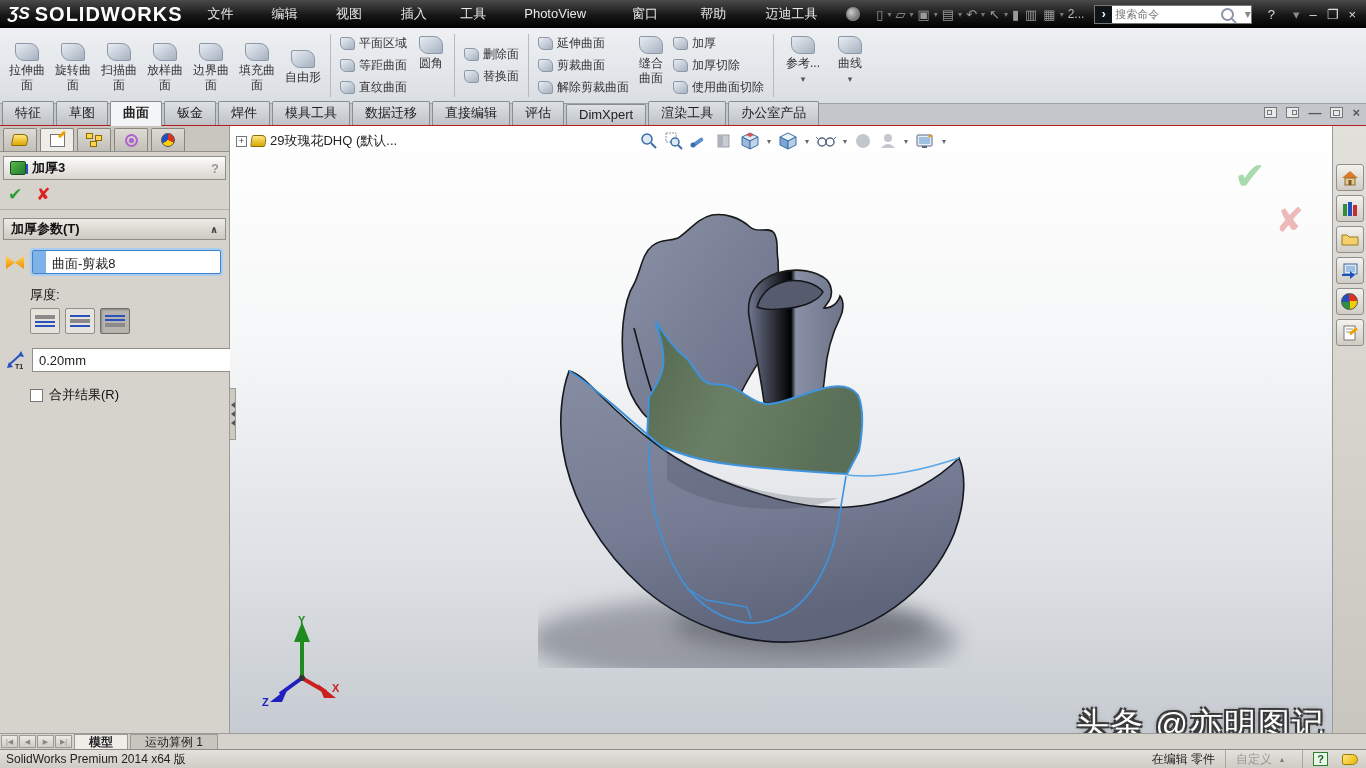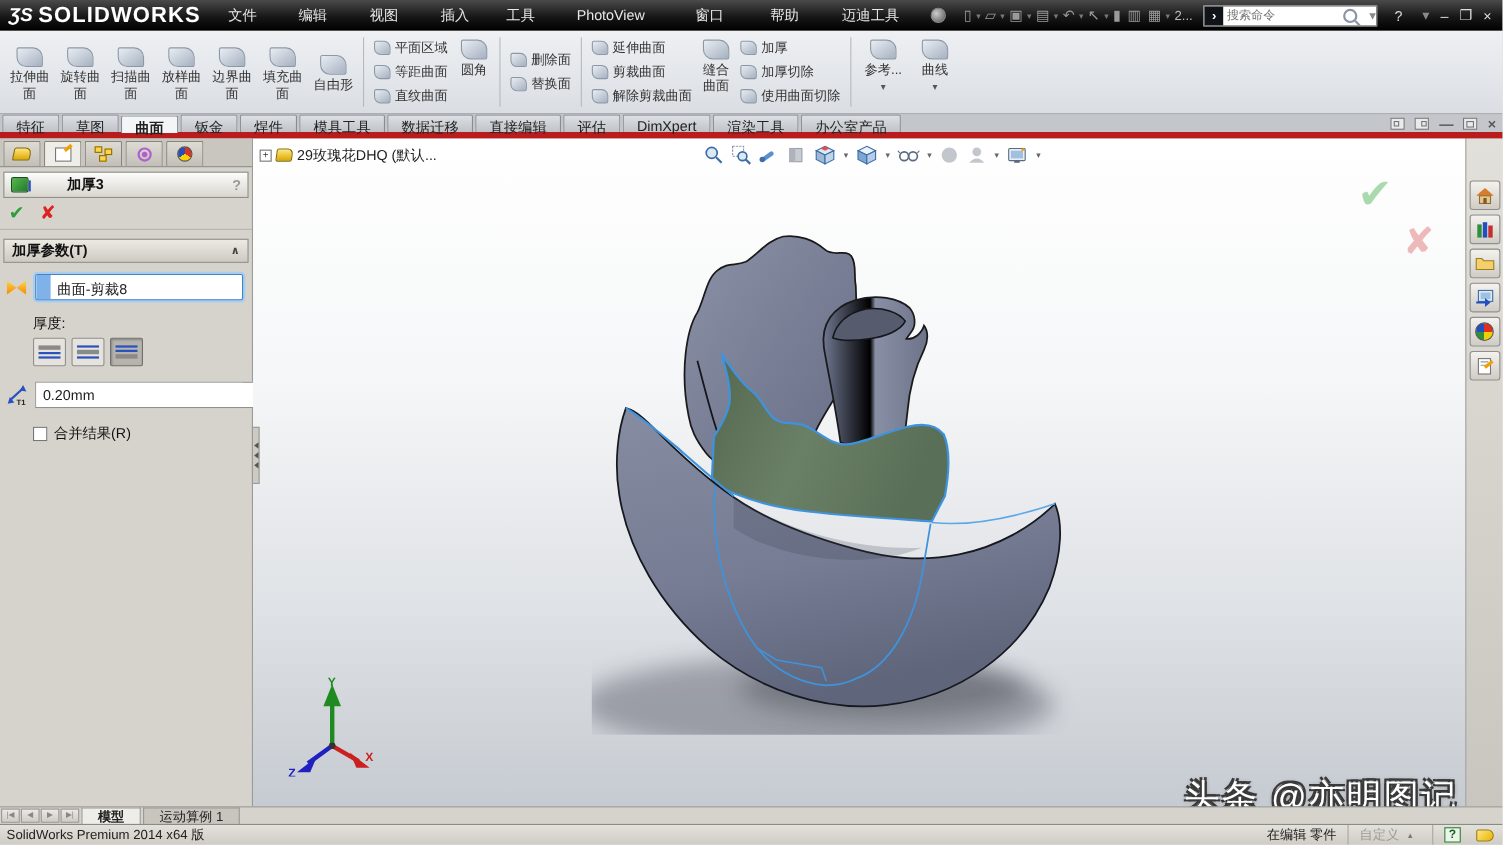--- a/index.html
+++ b/index.html
@@ -49,21 +49,21 @@
   .sbtn { display:flex; align-items:center; gap:4px; height:22px; padding:0 4px;
     border:1px solid transparent; border-radius:2px; white-space:nowrap; }
   .sic { width:15px; height:13px; background:linear-gradient(145deg,#e8edf3,#a6b1c0);
     border:1px solid #8d98a6; border-radius:2px 6px 2px 6px; flex:none; }
   .scol { display:flex; flex-direction:column; justify-content:center; }
   .knit-btn { width:34px; }
   .ddcaret { font-size:9px; color:#555; margin-top:1px; }
 
   
   .tabrow { position:absolute; top:104px; left:0; width:1366px; height:22px;
-    background:#c3c7cc; border-bottom:6px solid #b91c1c; display:flex; }
+    background:#c3c7cc; border-bottom:1px solid #b91c1c; display:flex; align-items:flex-end; }
   .cmtab { padding:2px 12px 3px; margin-left:2px; border:1px solid #878d94; border-bottom:none;
     background:linear-gradient(#dde0e4,#bfc3c8); font-size:13px; color:#222;
     border-radius:2px 2px 0 0; }
   .cmtab.active { background:#f4f5f6; font-weight:bold; position:relative; top:1px;
     padding-bottom:4px; }
   .mdi-ctrls { position:absolute; right:6px; top:3px; display:flex; gap:9px; align-items:center; }
   .mdi-box { width:13px; height:11px; border:1px solid #777; position:relative; background:#e8eaec; }
   .mdi-box i { position:absolute; left:2px; top:2px; width:5px; height:5px; border:1px solid #777; }
   .mdi-glyph { color:#555; font-size:13px; font-weight:bold; line-height:11px; }
 
@@ -72,21 +72,21 @@
 
   
   .pm { width:230px; background:#d6d3cc; border-right:1px solid #9a9a97; position:relative; }
   .pm-tabs { display:flex; height:26px; background:#c9c6bf; border-bottom:1px solid #8f8f8c; }
   .pm-tab { width:34px; display:flex; align-items:center; justify-content:center;
     border:1px solid #86867f; border-bottom:none; background:linear-gradient(#dedbd4,#c2bfb8);
     margin:2px 0 0 3px; border-radius:2px 2px 0 0; }
   .pm-tab.active { background:#efede8; }
   .pm-header { display:flex; align-items:center; height:24px; margin:4px 3px 0;
     background:linear-gradient(#fcfcfb,#d9d6cf); border:1px solid #8f8f8c; padding:0 6px;
-    font-weight:bold; font-size:13px; color:#111;gap:29px; }
+    font-weight:bold; font-size:13px; color:#111; }
   .pm-help { margin-left:auto; color:#999; font-weight:bold; }
   .pm-okrow { display:flex; gap:14px; padding:4px 8px; border-bottom:1px solid #b5b2ab; }
   .ok-glyph { color:#2e9e3a; font-size:17px; font-weight:bold; }
   .cancel-glyph { color:#d22; font-size:17px; font-weight:bold; }
   .pm-group-hdr { display:flex; align-items:center; height:22px; margin:8px 3px 0;
     background:linear-gradient(#eceae4,#cdcac2); border:1px solid #8f8f8c; padding:0 7px;
     font-weight:bold; font-size:13px; color:#111; }
   .chev { margin-left:auto; font-size:10px; color:#444; }
   .pm-body { padding:10px 8px 0 6px; }
   .sel-row { display:flex; align-items:flex-start; gap:8px; }

